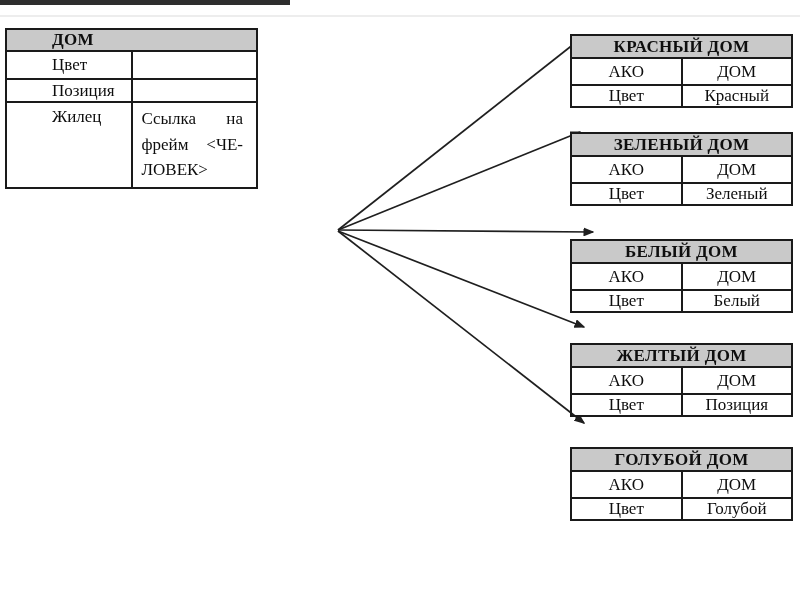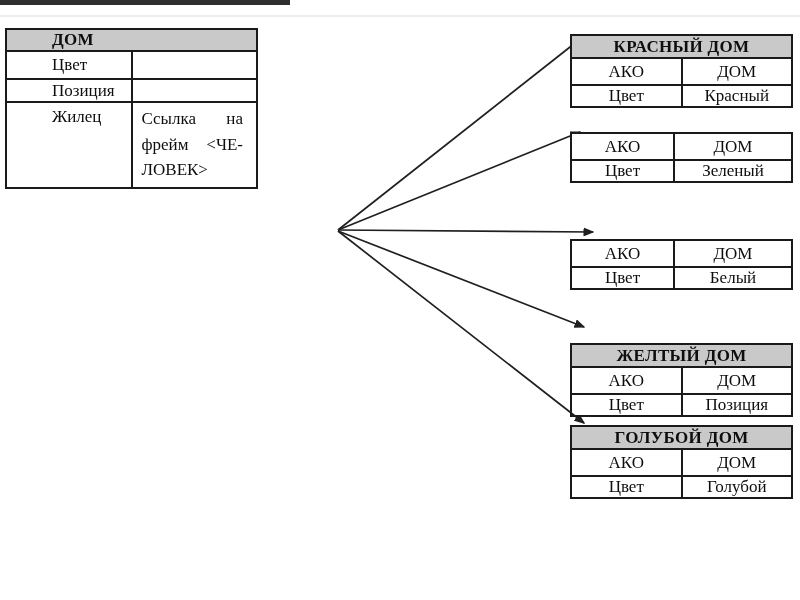--- a/index.html
+++ b/index.html
@@ -41,21 +41,21 @@
   table.child{width:223px;left:570px;}
   table.child td{text-align:center;}
   table.child td.hdr{height:21px;}
   table.child tr.r1 td{height:25px;}
   table.child tr.r2 td{height:20px;}
   table.child td.c1{width:101px;margin-top:47px;}
   #child-0{top:34px;}
   #child-1{top:132px;}
   #child-2{top:239px;}
   #child-3{top:343px;border-radius:15px;}
-  #child-4{top:425px;}
+  #child-4{top:447px;}
 </style>
 </head>
 <body>
 
 <div class="artifact-topbar"></div>
 <div class="artifact-faint-line"></div>
 
 <svg class="arrows-layer" viewBox="0 0 800 600" xmlns="http://www.w3.org/2000/svg">
   <defs>
     <marker id="ah" markerWidth="11" markerHeight="9" refX="9.5" refY="4.5" orient="auto" markerUnits="userSpaceOnUse">
@@ -100,33 +100,39 @@
     </tr>
     <tr class="r2">
       <td class="c1">Цвет</td>
       <td>Красный</td>
     </tr>
   </tbody>
 </table>
 
 <table class="frame child" id="child-1">
   <tbody>
+    <tr>
+      <td class="hdr" colspan="2">ЗЕЛЕНЫЙ ДОМ</td>
+    </tr>
     <tr class="r1">
       <td class="c1">АКО</td>
       <td>ДОМ</td>
     </tr>
     <tr class="r2">
       <td class="c1">Цвет</td>
       <td>Зеленый</td>
     </tr>
   </tbody>
 </table>
 
 <table class="frame child" id="child-2">
   <tbody>
+    <tr>
+      <td class="hdr" colspan="2">БЕЛЫЙ ДОМ</td>
+    </tr>
     <tr class="r1">
       <td class="c1">АКО</td>
       <td>ДОМ</td>
     </tr>
     <tr class="r2">
       <td class="c1">Цвет</td>
       <td>Белый</td>
     </tr>
   </tbody>
 </table>

